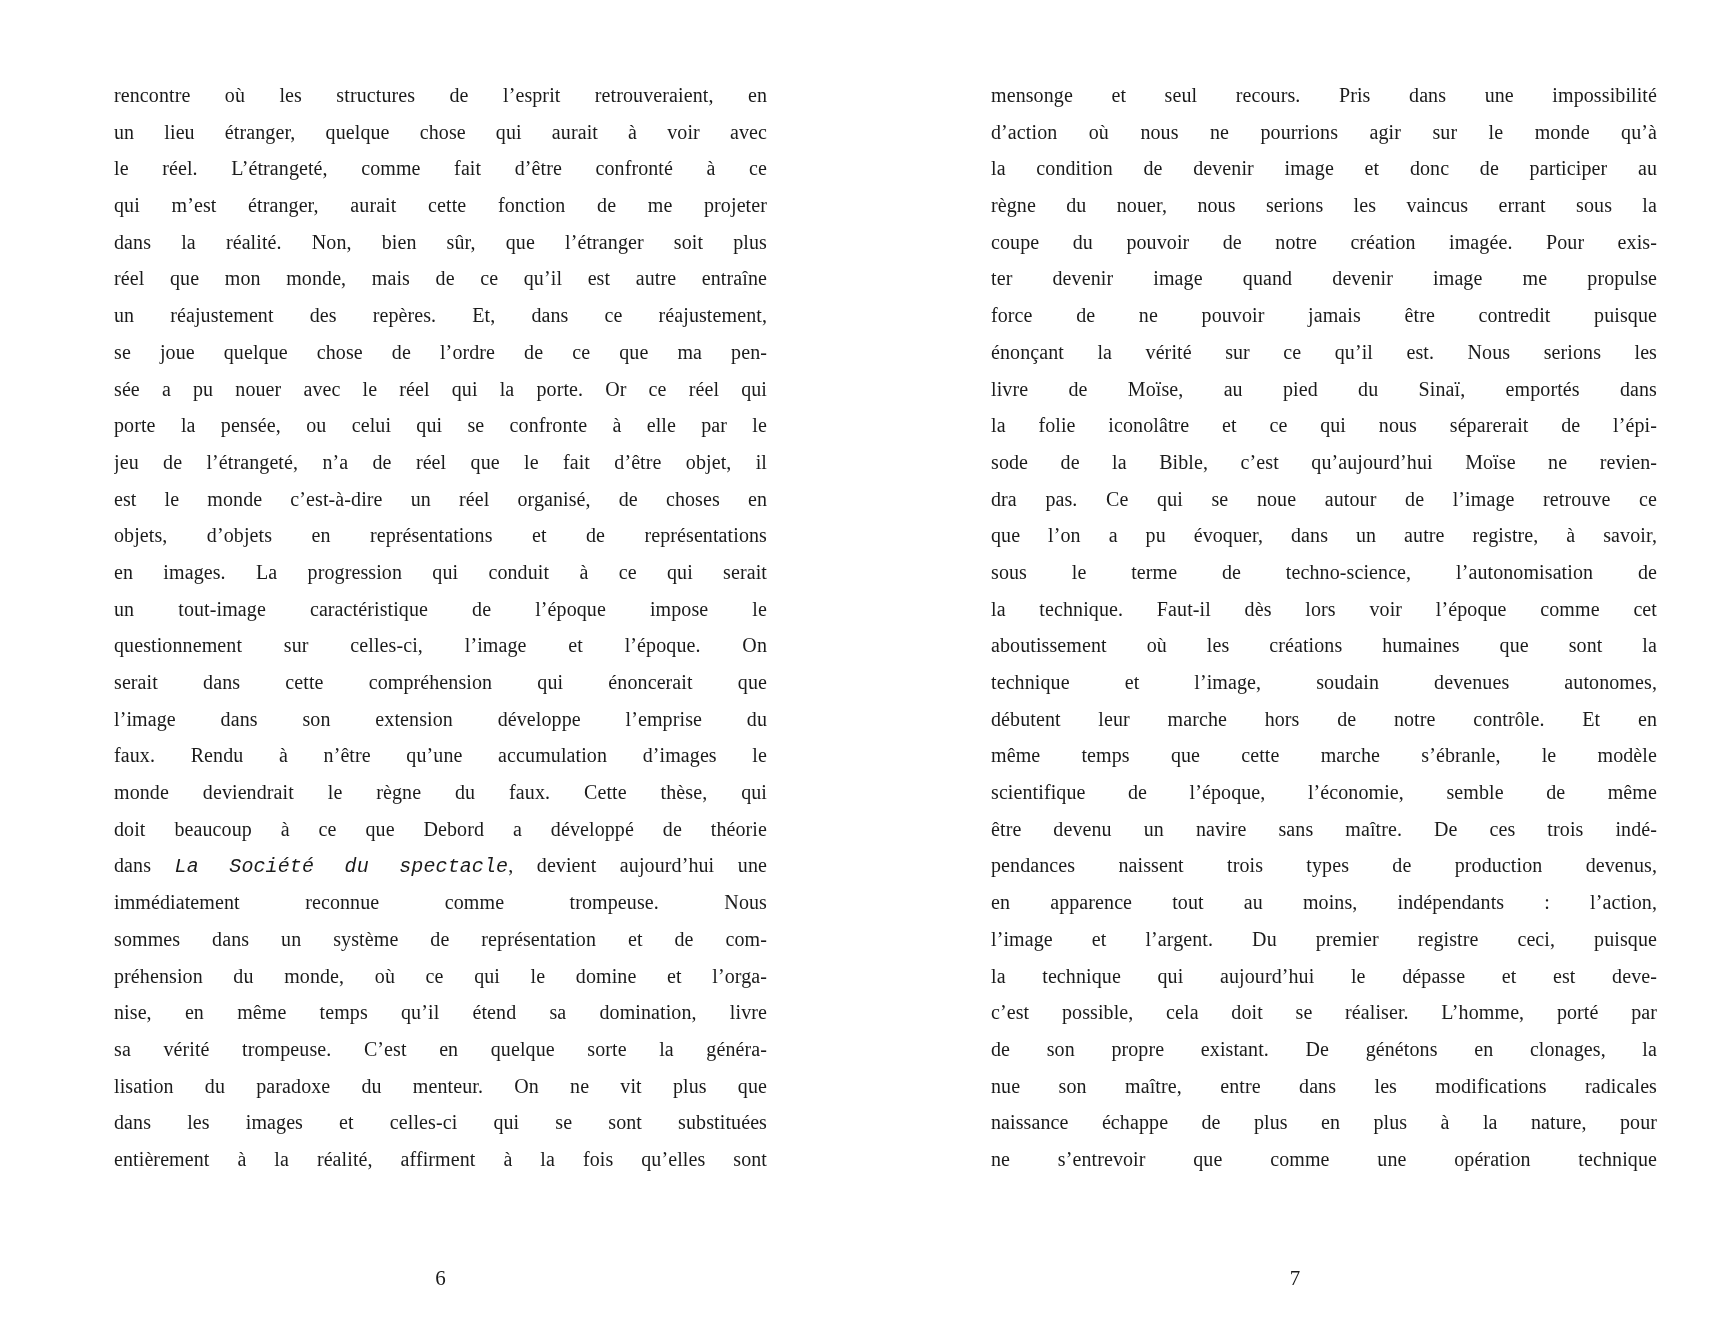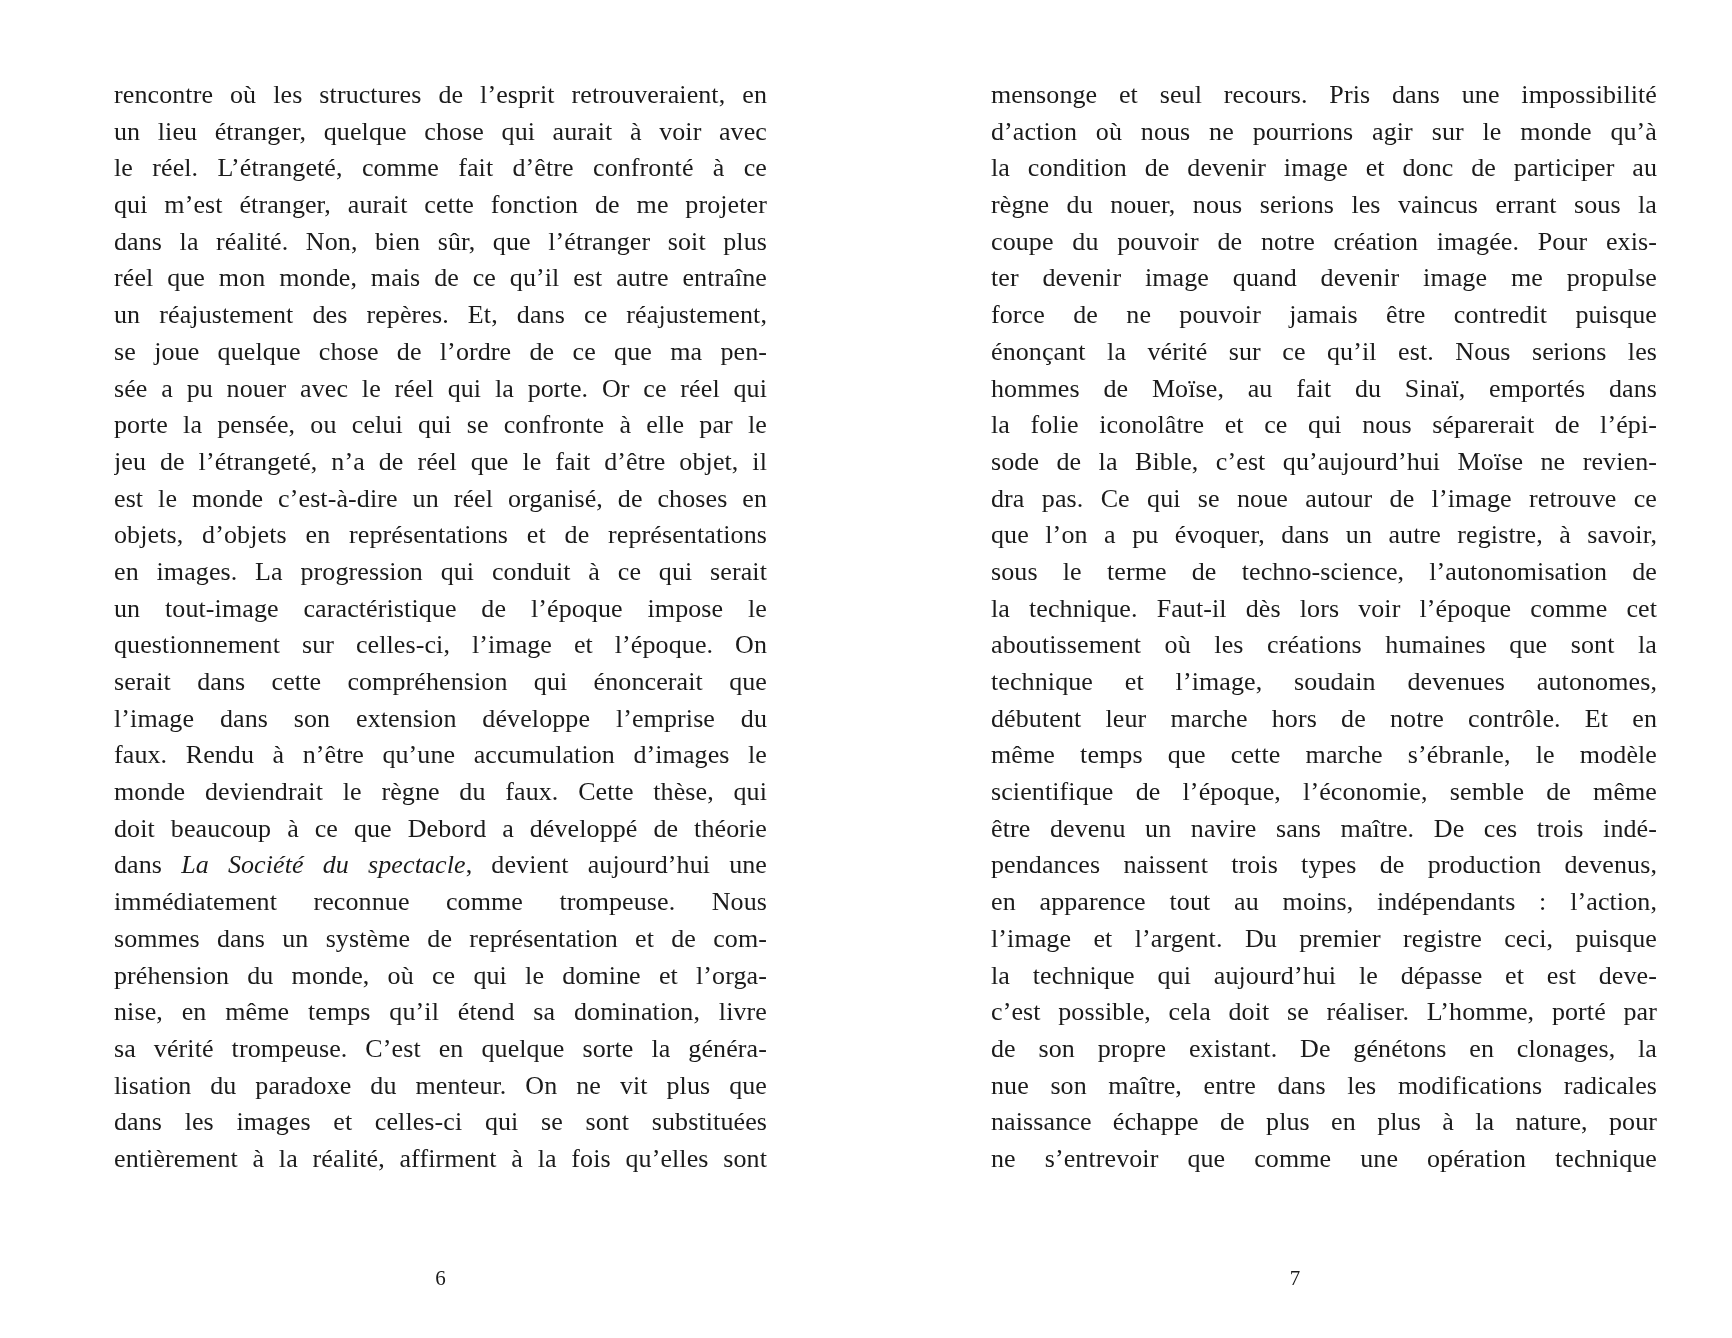--- a/index.html
+++ b/index.html
@@ -17,36 +17,36 @@
     color: #1b1b1b;
   }
   .spread {
     position: absolute;
     inset: 0;
     background: #ffffff;
   }
   .text-column {
     position: absolute;
     top: 77px;
-    font-size: 26px;
+    font-size: 20px;
     line-height: 36.7px;
     letter-spacing: 0.1px;
   }
   .text-column.left  { left: 114px; width: 653px; }
   .text-column.right { left: 991px; width: 666px; }
   .line {
     text-align: justify;
     text-align-last: justify;
     height: 36.7px;
     overflow: hidden;
     white-space: nowrap;
   }
   
   .line { white-space: normal; }
-  .line i { font-style: italic; }
+  .line i { font-style: italic; font-family: Liberation Mono, monospace; }
   .folio {
     position: absolute;
     top: 1262px;
     height: 32px;
     font-size: 21px;
     line-height: 32px;
     text-align: center;
   }
   .folio.left  { left: 114px; width: 653px; }
   .folio.right { left: 962px; width: 666px; }
@@ -91,21 +91,21 @@
 
   <div class="text-column right">
       <div class="line">mensonge et seul recours. Pris dans une impossibilité</div>
       <div class="line">d’action où nous ne pourrions agir sur le monde qu’à</div>
       <div class="line">la condition de devenir image et donc de participer au</div>
       <div class="line">règne du nouer, nous serions les vaincus errant sous la</div>
       <div class="line">coupe du pouvoir de notre création imagée. Pour exis-</div>
       <div class="line">ter devenir image quand devenir image me propulse</div>
       <div class="line">force de ne pouvoir jamais être contredit puisque</div>
       <div class="line">énonçant la vérité sur ce qu’il est. Nous serions les</div>
-      <div class="line">hommes de Moïse, au fait du Sinaï, emportés dans</div>
+      <div class="line">livre de Moïse, au pied du Sinaï, emportés dans</div>
       <div class="line">la folie iconolâtre et ce qui nous séparerait de l’épi-</div>
       <div class="line">sode de la Bible, c’est qu’aujourd’hui Moïse ne revien-</div>
       <div class="line">dra pas. Ce qui se noue autour de l’image retrouve ce</div>
       <div class="line">que l’on a pu évoquer, dans un autre registre, à savoir,</div>
       <div class="line">sous le terme de techno-science, l’autonomisation de</div>
       <div class="line">la technique. Faut-il dès lors voir l’époque comme cet</div>
       <div class="line">aboutissement où les créations humaines que sont la</div>
       <div class="line">technique et l’image, soudain devenues autonomes,</div>
       <div class="line">débutent leur marche hors de notre contrôle. Et en</div>
       <div class="line">même temps que cette marche s’ébranle, le modèle</div>

